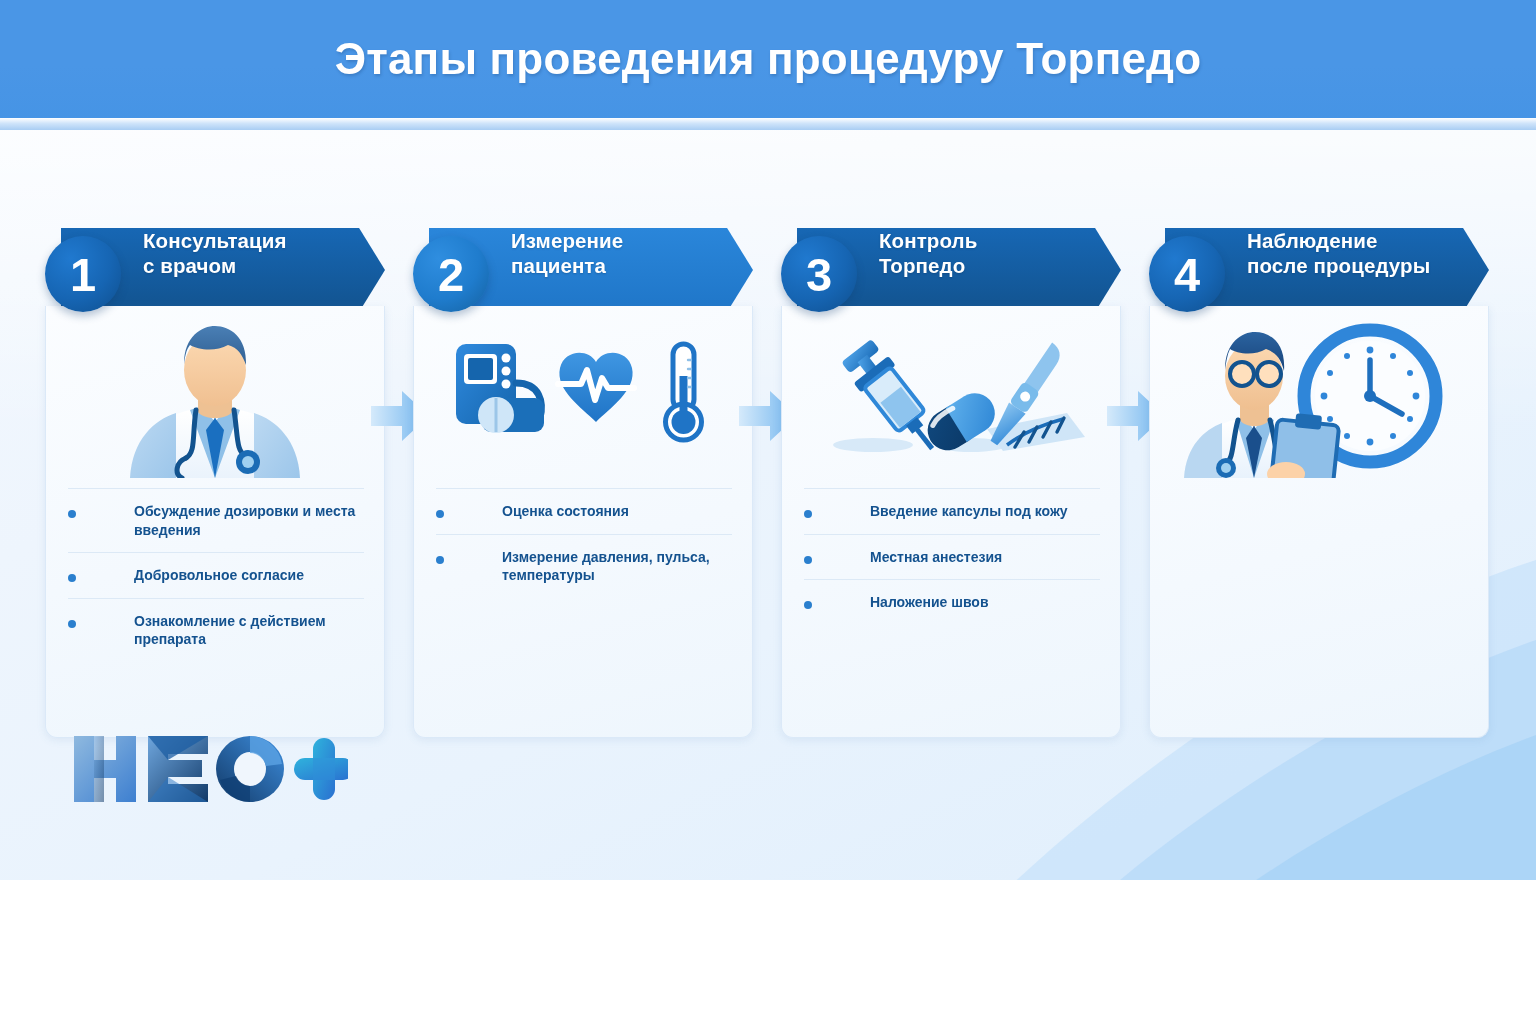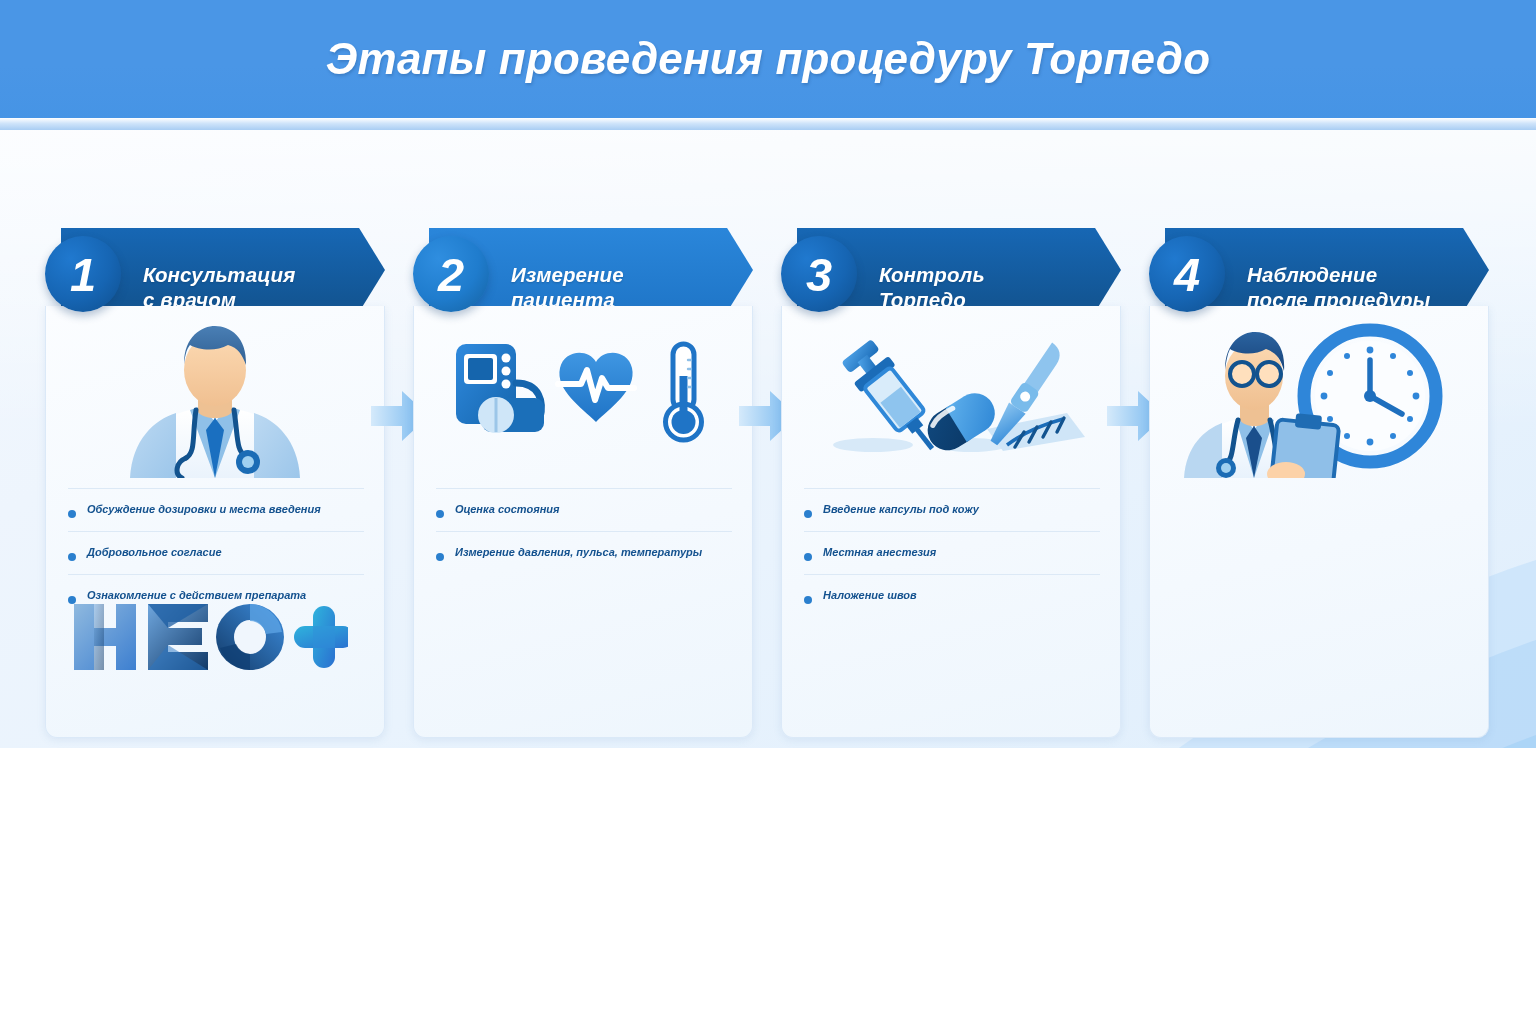--- a/index.html
+++ b/index.html
@@ -8,24 +8,23 @@
   html, body {
     width: 1536px;
     height: 1024px;
     overflow: hidden;
     font-family: "Liberation Sans", "DejaVu Sans", sans-serif;
   }
 
   #stage {
     position: relative;
     width: 1536px;
-    height: 748px;
+    height: 880px;
     background: linear-gradient(155deg, #f4f9ff 0%, #eef5fd 35%, #e9f3fd 62%, #dfeefc 100%);
     overflow: hidden;
-    font-style: italic;
   }
 
   
   .bg-arcs { position: absolute; inset: 0; pointer-events: none; }
 
   
   .header-band {
     position: absolute;
     left: 0; top: 0;
     width: 1536px; height: 118px;
@@ -67,21 +66,21 @@
 
   
   .ribbon {
     position: relative;
     margin-left: 16px;
     width: 324px;
     height: 84px;
     background: linear-gradient(180deg, #1767b4 0%, #12538f 100%);
     clip-path: polygon(0 0, 92% 0, 100% 50%, 92% 100%, 0 100%);
     display: flex;
-    align-items: flex-end;
+    align-items: flex-start;
     padding-left: 82px;
     box-shadow: 0 3px 5px rgba(20,60,110,0.18);
   }
   .ribbon.light {
     background: linear-gradient(180deg, #2a86da 0%, #1f76c8 100%);
   }
   .ribbon-title {
     color: #ffffff;
     font-size: 20.5px;
     font-weight: bold;
@@ -145,23 +144,24 @@
   .dot {
     flex: 0 0 auto;
     width: 8px; height: 8px;
     border-radius: 50%;
     background: #2a7fce;
     margin-top: 8px;
     margin-right: 11px;
   }
   .btext {
     color: #14528f;
-    font-size: 11px;
+    font-size: 14px;
     font-weight: bold;
     line-height: 1.33;
+    margin-left: 47px;
   }
 
   
   .arrow {
     position: relative;
     flex: 0 0 28px;
     width: 28px;
     height: 510px;
   }
   .arrow svg { position: absolute; left: -16px; top: 160px; }

